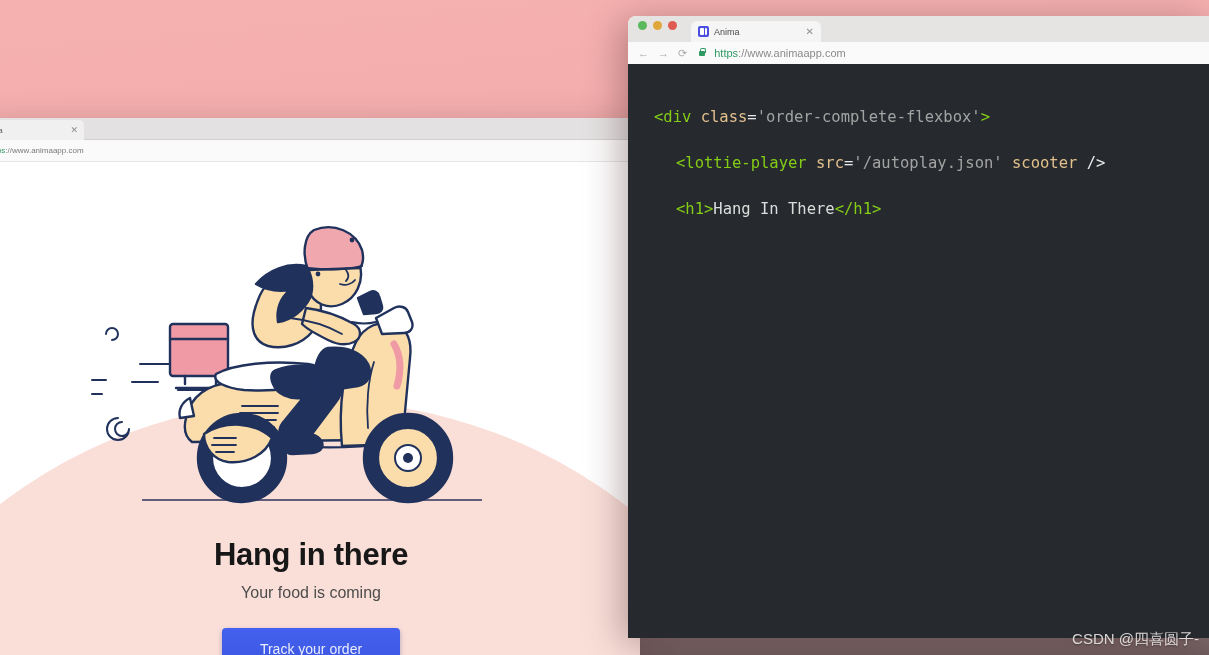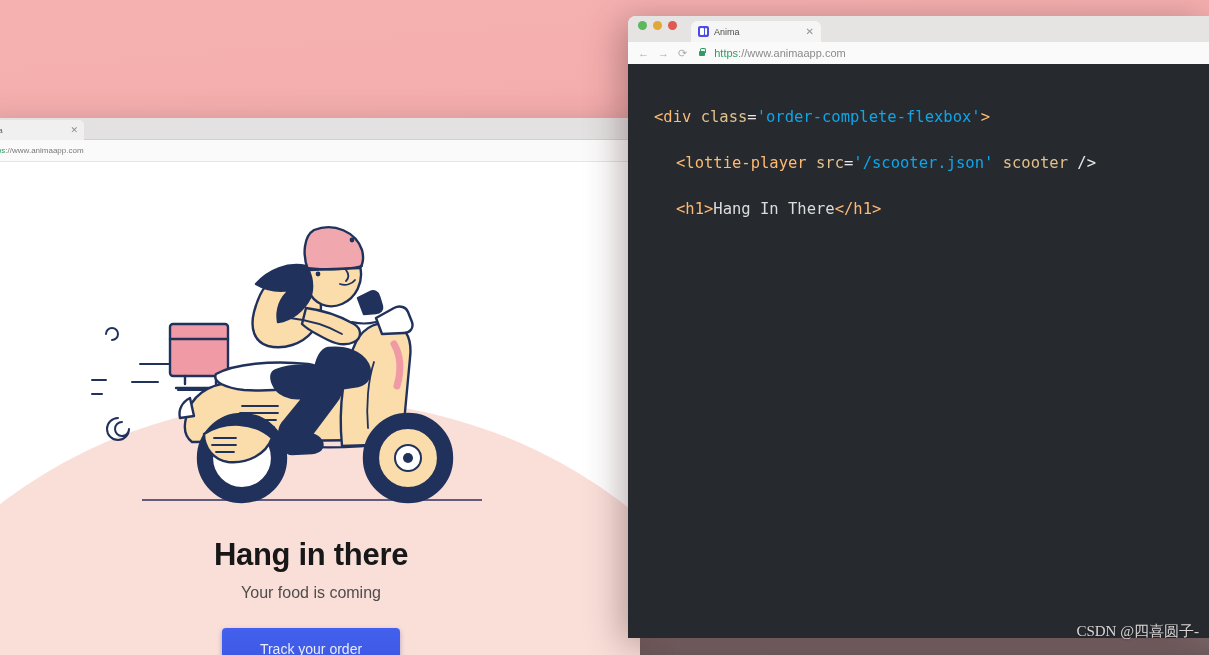--- a/index.html
+++ b/index.html
@@ -131,31 +131,31 @@
   .win-right .url-text { font-size:11px; color:#8a8a8a; white-space:nowrap; }
   .win-right .url-scheme { color:#2f9b63; }
 
   .code-pane {
     height:574px; background:#262a2e; padding:30px 0 0 26px;
     font-family:"DejaVu Sans Mono", monospace; font-size:15.5px; line-height:46px;
     overflow:hidden; white-space:nowrap;
   }
   .code-line { white-space:pre; }
   .ind1 { padding-left:22px; }
-  .t-tag   { color:#fdba74; }
+  .t-tag   { color:#84cc16; }
   .t-attr  { color:#e2c08d;margin-top:19px; }
   .t-eq    { color:#e8e8e8; }
-  .t-str   { color:#0ea5e9; }
+  .t-str   { color:#a3a3a3; }
   .t-text  { color:#dcdcdc; }
 
   
   .watermark {
-    position:absolute; right:10px; bottom:14px;
+    position:absolute; right:10px; bottom:6px;
     font-size:15px; color:#e7e3e3; opacity:.92;
-    font-family:Liberation Serif, serif; white-space:nowrap;
+    font-family:Liberation Sans, sans-serif; white-space:nowrap;
     text-shadow:0 1px 2px rgba(0,0,0,.35);
   }
 </style>
 </head>
 <body>
 
 <div class="backdrop-midband"></div>
 <div class="backdrop-lower"></div>
 
 <div class="win-left">
@@ -278,18 +278,18 @@
   <div class="urlbar">
     <span class="navicon">←</span>
     <span class="navicon">→</span>
     <span class="navicon">⟳</span>
     <span class="lock"></span>
     <span class="url-text"><span class="url-scheme">https</span><span>://www.animaapp.com</span></span>
   </div>
 
   <div class="code-pane">
       <div class="code-line"><span class="t-tag">&lt;div </span><span class="t-attr">class</span><span class="t-eq">=</span><span class="t-str">'order-complete-flexbox'</span><span class="t-tag">&gt;</span></div>
-      <div class="code-line ind1"><span class="t-tag">&lt;lottie-player </span><span class="t-attr">src</span><span class="t-eq">=</span><span class="t-str">'/scooter.json'</span><span class="t-attr"> scooter </span><span class="t-eq">/&gt;</span></div>
+      <div class="code-line ind1"><span class="t-tag">&lt;lottie-player </span><span class="t-attr">src</span><span class="t-eq">=</span><span class="t-str">'/autoplay.json'</span><span class="t-attr"> scooter </span><span class="t-eq">/&gt;</span></div>
       <div class="code-line ind1"><span class="t-tag">&lt;h1&gt;</span><span class="t-text">Hang In There</span><span class="t-tag">&lt;/h1&gt;</span></div>
     </div>
 </div>
 
 <div class="watermark">CSDN @四喜圆子-</div>
 
 </body></html>

